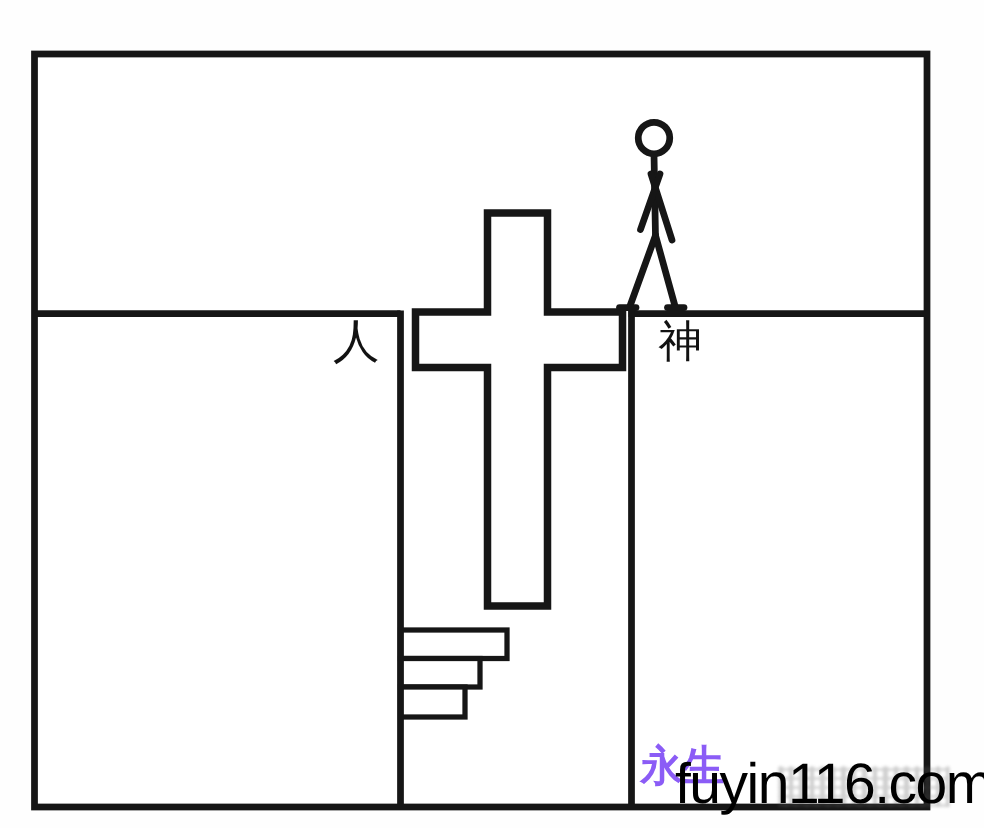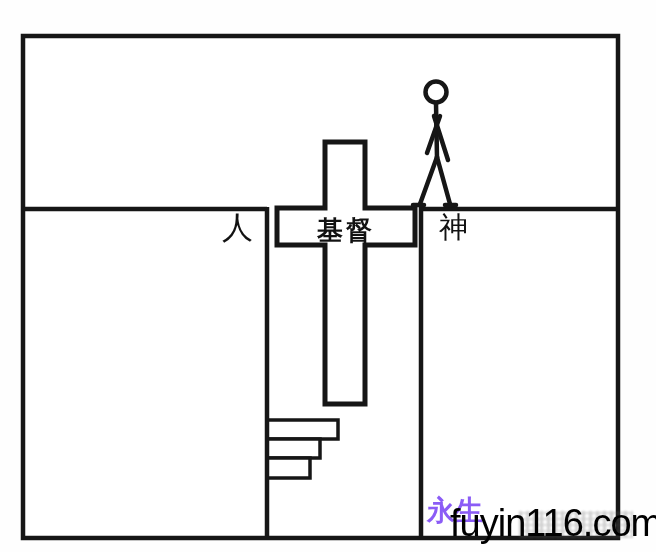--- a/index.html
+++ b/index.html
@@ -97,21 +97,20 @@
   <div class="abs ctr s tc-ref">彼前三 18</div>
 
   <div class="abs ctr b tr-title">丰盛生命</div>
   <div class="abs ctr s tr-line" style="top:78px">约十 10</div>
   <div class="abs ctr s tr-line" style="top:105px">爱</div>
   <div class="abs ctr s tr-line" style="top:131px">和平，目的</div>
   <div class="abs ctr s tr-line" style="top:152px">成就，喜乐</div>
 
   <div class="abs s man" style="z-index:2">人</div>
   <div class="abs s god" style="z-index:2">神</div>
-  <div class="abs ctr b christ" style="z-index:2">基督</div>
 
   <div class="abs sin-row" style="top:314px">
     <span class="lbl b">罪:</span>
     <span class="ref s">赛五十三 6</span>
   </div>
   <div class="abs sin-row" style="top:345px">
     <span class="lbl b">死:</span>
     <span class="ref s">罗六 23</span>
   </div>
   <div class="abs sin-row" style="top:375px">

